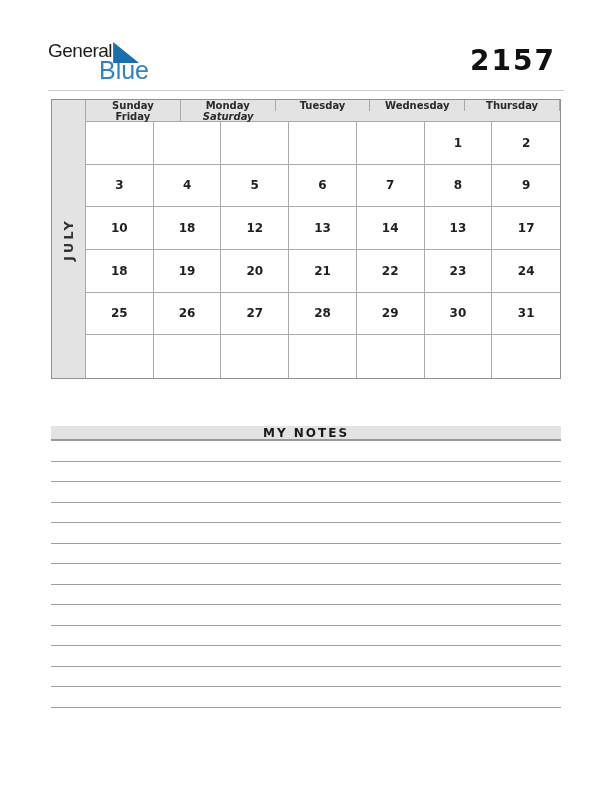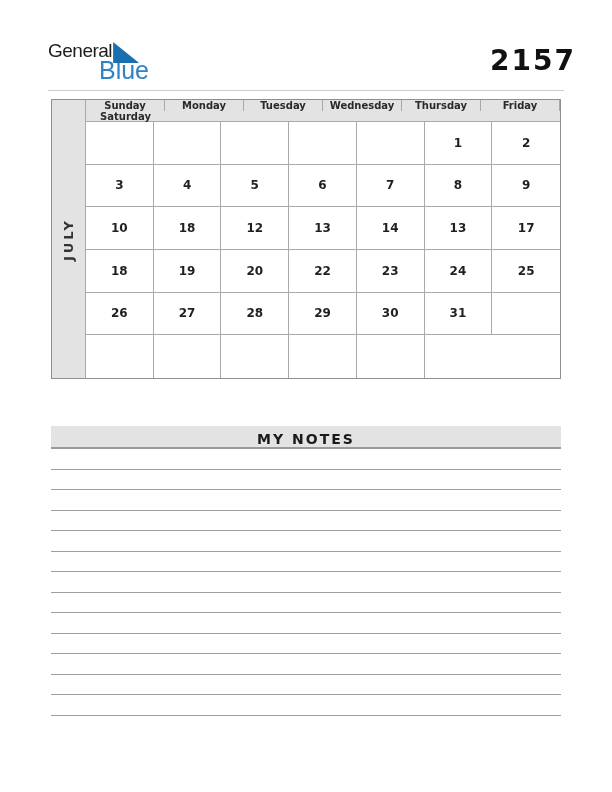--- a/index.html
+++ b/index.html
@@ -31,21 +31,21 @@
     display:inline-block; width:26px; height:21px; margin-left:1px;
     background:var(--logo-triangle);
     clip-path:polygon(0 0, 100% 100%, 0 100%);
   }
   .logo-line2 {
     text-align:right; margin-top:-4px;
     font-family:"Liberation Sans",sans-serif;
     font-size:25px; color:var(--logo-blue-text); line-height:22px;
   }
   .year {
-    position:absolute; top:44px; right:36px;
+    position:absolute; top:44px; right:56px;
     font-size:28px; font-weight:bold; letter-spacing:2px;
     color:#111; font-family:"DejaVu Sans",sans-serif;
   }
   .header-rule {
     position:absolute; left:48px; top:90px; width:516px; height:0;
     border-top:1px solid #cccccc;
   }
 
   
   .calendar {
@@ -57,52 +57,52 @@
     width:34px; background:var(--panel-gray);
     border-right:1px solid var(--grid-border);
     display:flex; align-items:center; justify-content:center;
   }
   .month-label {
     transform:rotate(-90deg); white-space:nowrap;
     font-size:13px; font-weight:bold; letter-spacing:3px; color:#333;
   }
   .cal-right { flex:1; display:flex; flex-direction:column; }
   .weekday-row {
-    display:grid; grid-template-columns:repeat(6,1fr);
+    display:grid; grid-template-columns:repeat(5,1fr);
     height:22px; background:var(--panel-gray);
     border-bottom:1px solid var(--grid-border);
   }
   .weekday-cell {
     display:flex; align-items:center; justify-content:center;
     font-size:10px; font-weight:bold; color:#2a2a2a;
     border-right:1px solid var(--grid-border);
   }
-  .weekday-cell:nth-child(7n) { border-right:none; }
+  .weekday-cell:nth-child(7n) { border-right:none;font-style:italic; }
   .weeks-grid {
     flex:1; display:grid;
     grid-template-columns:repeat(7,1fr);
     grid-template-rows:repeat(6,1fr);
   }
   .date-cell {
     display:flex; align-items:center; justify-content:center;
     font-size:12px; font-weight:bold; color:#1f1f1f;
     border-right:1px solid var(--grid-border);
     border-bottom:1px solid var(--grid-border);
     background:#fff;
   }
   .date-cell:nth-child(7n) { border-right:none; }
   .date-cell:nth-child(n+36) { border-bottom:none; }
 
   
   .notes { position:absolute; left:51px; top:426px; width:510px; }
   .notes-header {
-    height:23px; background:var(--panel-gray);
+    height:15px; background:var(--panel-gray);
     border-bottom:2px solid #9a9a9a;
-    display:flex; align-items:flex-end; justify-content:center;
-    font-size:14px; font-weight:bold; letter-spacing:2px; color:#1a1a1a;
+    display:flex; align-items:flex-start; justify-content:center;
+    font-size:12px; font-weight:bold; letter-spacing:2px; color:#1a1a1a;
   }
   .notes-lines { width:100%; }
   .note-line {
     height:20.5px;
     border-bottom:1px solid var(--note-line);
   }
 </style>
 </head>
 <body>
 
@@ -150,20 +150,21 @@
         <div class="date-cell">10</div>
         <div class="date-cell">18</div>
         <div class="date-cell">12</div>
         <div class="date-cell">13</div>
         <div class="date-cell">14</div>
         <div class="date-cell">13</div>
         <div class="date-cell">17</div>
         <div class="date-cell">18</div>
         <div class="date-cell">19</div>
         <div class="date-cell">20</div>
+        <div class="date-cell">21</div>
         <div class="date-cell">22</div>
         <div class="date-cell">23</div>
         <div class="date-cell">24</div>
         <div class="date-cell">25</div>
         <div class="date-cell">26</div>
         <div class="date-cell">27</div>
         <div class="date-cell">28</div>
         <div class="date-cell">29</div>
         <div class="date-cell">30</div>
         <div class="date-cell">31</div>

